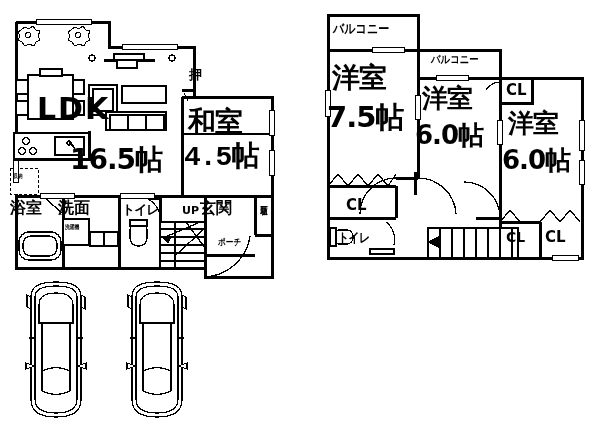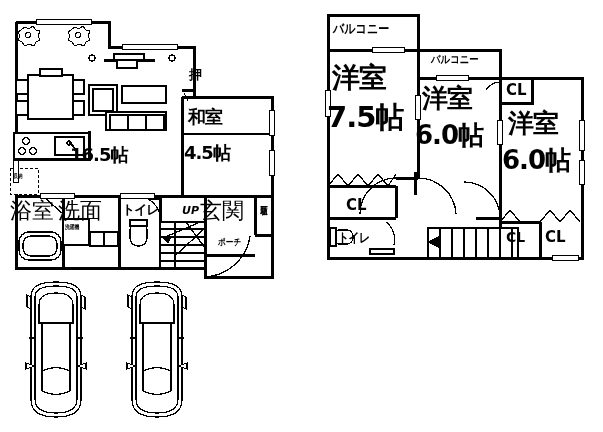--- a/index.html
+++ b/index.html
@@ -2,22 +2,22 @@
 <html><head>
 <meta charset="utf-8">
 <style>
   html,body{margin:0;padding:0;background:#ffffff;}
   body{width:603px;height:432px;overflow:hidden;
        font-family:"DejaVu Sans","Liberation Sans",sans-serif;color:#000;}
   #stage{position:relative;width:603px;height:432px;background:#fff;}
   svg.plan{position:absolute;left:0;top:0;width:603px;height:432px;}
   .lbl{position:absolute;white-space:nowrap;line-height:1;color:#000;
        font-family:"DejaVu Sans","Liberation Sans",sans-serif;}
-  .big{font-size:18px;font-weight:700;letter-spacing:-1px;}
-  .mid{font-size:22px;font-weight:400;}
+  .big{font-size:28px;font-weight:700;letter-spacing:-1px;}
+  .mid{font-size:16px;font-weight:700;}
   .sm{font-size:13px;font-weight:700;}
   .xs{font-size:11px;font-weight:700;}
   .tiny{font-size:8px;font-weight:700;transform:scaleX(.8);transform-origin:left center;}
   .ldk{font-size:30px;font-weight:700;letter-spacing:2px;}
   .vert{writing-mode:vertical-rl;text-orientation:upright;}
   .kana{font-size:11px;font-weight:700;transform:scaleX(.85);transform-origin:left center;}
 </style>
 </head>
 <body>
 
@@ -298,38 +298,39 @@
         <path d="M128,295 l4,2 l0,12 l-4,-2 Z" fill="#fff"></path>
         <path d="M182,295 l4,2 l0,12 l-4,-2 Z" fill="#fff"></path>
         <path d="M130,338 l6,0"></path>
         <path d="M178,338 l6,0"></path>
         <path d="M127,363 l9,3 l-9,3 Z" fill="#fff"></path>
         <path d="M187,363 l-9,3 l9,3 Z" fill="#fff"></path>
       </g>
     </g>
   </svg>
 
+  <div class="lbl ldk" style="left:37px;top:94px;">LDK</div>
   <div class="lbl big" style="left:50px;top:146px;margin-left:20px;">16.5帖</div>
 
   <div class="lbl big" style="left:188px;top:108px;">和室</div>
-  <div class="lbl big" style="left:184px;top:144px;">4.5帖</div>
+  <div class="lbl big" style="left:184px;top:144px;font-family:Liberation Mono, monospace;">4.5帖</div>
 
   <div class="lbl sm" style="left:189px;top:68px;">押</div>
 
   <div class="lbl mid" style="left:10px;top:200px;">浴室</div>
   <div class="lbl mid" style="left:58px;top:200px;">洗面</div>
   <div class="lbl sm" style="left:122px;top:203px;letter-spacing:-1px;">トイレ</div>
 
   <div class="lbl mid" style="left:200px;top:200px;">玄関</div>
 
   <div class="lbl tiny vert" style="left:260px;top:199px;font-size:9px;">下駄箱</div>
 
   <div class="lbl kana" style="left:218px;top:238px;font-size:9px;">ポーチ</div>
 
-  <div class="lbl xs" style="left:182px;top:205px;font-style:italic;">UP</div>
+  <div class="lbl xs" style="left:182px;top:205px;">UP</div>
 
   <div class="lbl tiny" style="left:65px;top:224px;font-size:6px;width:22px;white-space:normal;">洗濯機</div>
 
   <div class="lbl tiny" style="left:13px;top:173px;font-size:6px;width:22px;white-space:normal;">収納</div>
 
   <div class="lbl big" style="left:332px;top:64px;font-size:28px;">洋室</div>
   <div class="lbl big" style="left:327px;top:103px;font-size:29px;">7.5帖</div>
 
   <div class="lbl big" style="left:422px;top:85px;font-size:26px;">洋室</div>
   <div class="lbl big" style="left:415px;top:122px;font-size:26px;">6.0帖</div>

